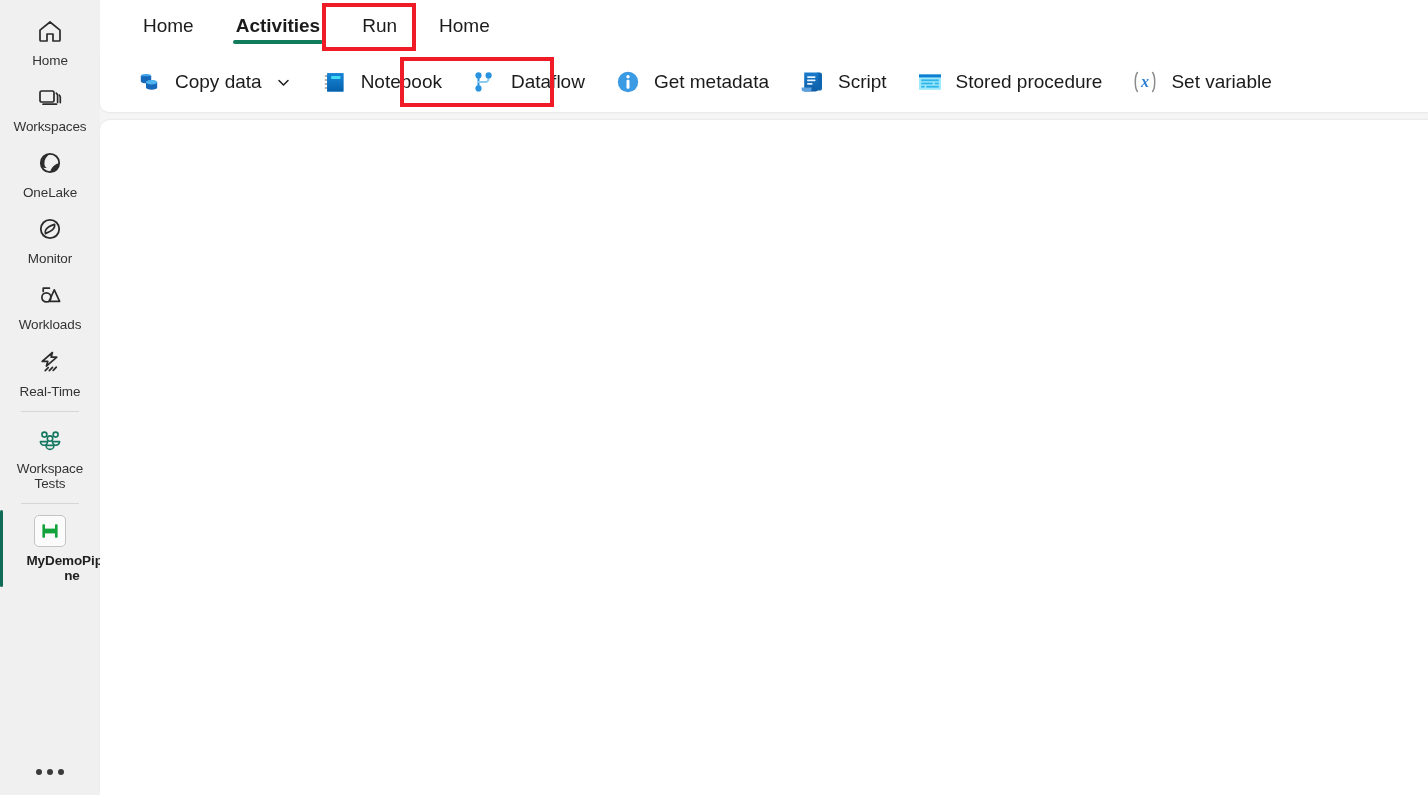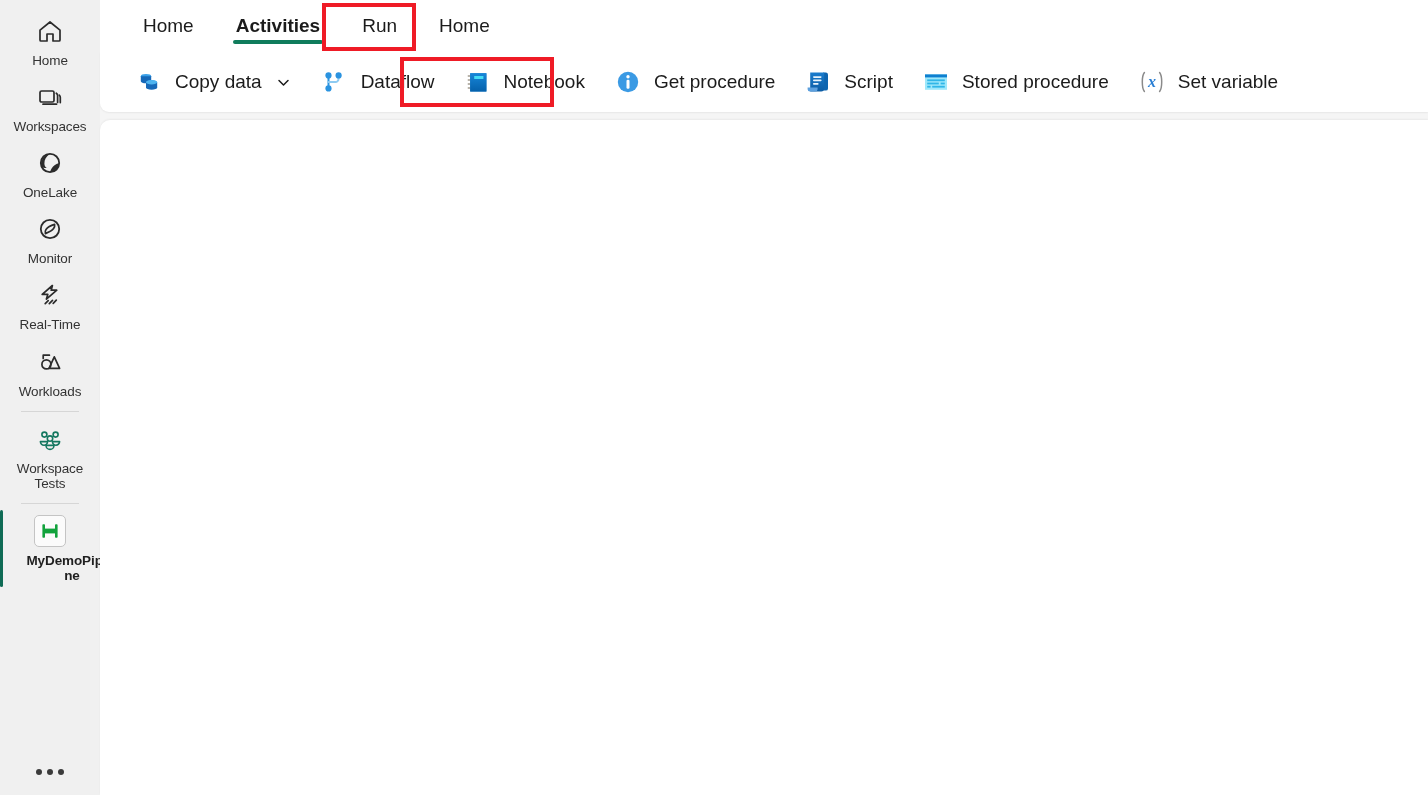--- a/index.html
+++ b/index.html
@@ -244,36 +244,36 @@
           <path d="M19.6 10.4 C17.2 11.1 12.8 13.0 11.0 15.4 C10.2 16.5 10.0 17.8 10.4 19.6
                    C13.0 18.6 16.9 16.8 18.6 14.6 C19.5 13.4 19.9 12.0 19.6 10.4 Z" stroke="#2b2b2b" stroke-width="1.7" fill="none" stroke-linejoin="round"></path>
         </svg>
       </span>
       <span class="nav-label">Monitor</span>
     </div>
 
     <div class="nav-item">
       <span class="nav-icon">
         <svg width="30" height="30" viewBox="0 0 30 30" fill="none">
-          <path d="M17.4 5.5 L7.2 14.4 h5.6 L11.4 19.1 L21.8 10.2 h-5.6 Z" stroke="#2b2b2b" stroke-width="1.7" fill="none" stroke-linejoin="round"></path>
-          <path d="M13.2 20.6 L10.2 23.6 M17.5 20.4 L14.3 23.6 M21.3 20.2 L18.2 23.4" stroke="#2b2b2b" stroke-width="1.7" stroke-linecap="round"></path>
-        </svg>
-      </span>
-      <span class="nav-label">Real-Time</span>
-    </div>
-
-    <div class="nav-item">
-      <span class="nav-icon">
-        <svg width="30" height="30" viewBox="0 0 30 30" fill="none">
           <path d="M8.2 11.5 V8.2 h6.2" stroke="#2b2b2b" stroke-width="1.7" stroke-linecap="round" stroke-linejoin="round" fill="none"></path>
           <circle cx="11.4" cy="17.4" r="4.5" stroke="#2b2b2b" stroke-width="1.7" fill="none"></circle>
           <path d="M19.3 9.8 L24.6 21.4 H14.0 Z" stroke="#2b2b2b" stroke-width="1.7" fill="none" stroke-linejoin="round"></path>
         </svg>
       </span>
       <span class="nav-label">Workloads</span>
+    </div>
+
+    <div class="nav-item">
+      <span class="nav-icon">
+        <svg width="30" height="30" viewBox="0 0 30 30" fill="none">
+          <path d="M17.4 5.5 L7.2 14.4 h5.6 L11.4 19.1 L21.8 10.2 h-5.6 Z" stroke="#2b2b2b" stroke-width="1.7" fill="none" stroke-linejoin="round"></path>
+          <path d="M13.2 20.6 L10.2 23.6 M17.5 20.4 L14.3 23.6 M21.3 20.2 L18.2 23.4" stroke="#2b2b2b" stroke-width="1.7" stroke-linecap="round"></path>
+        </svg>
+      </span>
+      <span class="nav-label">Real-Time</span>
     </div>
 
     <div class="nav-sep"></div>
 
     <div class="nav-item">
       <span class="nav-icon">
         <svg width="30" height="30" viewBox="0 0 30 30" fill="none">
           <circle cx="9.4" cy="10.6" r="2.5" stroke="#13775f" stroke-width="1.6" fill="none"></circle>
           <circle cx="20.6" cy="10.6" r="2.5" stroke="#13775f" stroke-width="1.6" fill="none"></circle>
           <circle cx="15" cy="14.6" r="2.7" stroke="#13775f" stroke-width="1.6" fill="none"></circle>
@@ -336,33 +336,20 @@
             <path d="M11 14.2 v5.3 c0 1.3 2.5 2.2 5.6 2.2 s5.6-0.9 5.6-2.2 V14.2" fill="#1668b8"></path>
             <ellipse cx="16.6" cy="14.2" rx="5.6" ry="2.2" fill="#4db3ef"></ellipse>
           </svg>
         </span>
         <span class="cmd-label">Copy data</span>
         <span class="chev">
           <svg width="15" height="15" viewBox="0 0 15 15" fill="none">
             <path d="M3 5.5 L7.5 10 L12 5.5" stroke="#1b1b1b" stroke-width="1.5" fill="none" stroke-linecap="round" stroke-linejoin="round"></path>
           </svg>
         </span>
-      </div>
-
-      <div class="cmd">
-        <span class="cmd-ico">
-          <svg width="28" height="28" viewBox="0 0 28 28" fill="none">
-            <path d="M7.5 8 V20" stroke="#2a93e0" stroke-width="2" stroke-linecap="round"></path>
-            <path d="M7.5 14 H14.5 a3 3 0 0 0 3 -3 V9" stroke="#8ecbf2" stroke-width="2" fill="none" stroke-linecap="round"></path>
-            <circle cx="7.5" cy="7.4" r="3.1" fill="#2a93e0"></circle>
-            <circle cx="17.6" cy="7.4" r="3.1" fill="#2a93e0"></circle>
-            <circle cx="7.5" cy="20.4" r="3.1" fill="#2a93e0"></circle>
-          </svg>
-        </span>
-        <span class="cmd-label">Dataflow</span>
       </div>
 
       <div class="cmd">
         <span class="cmd-ico">
           <svg width="28" height="28" viewBox="0 0 28 28" fill="none">
             <rect x="3.6" y="7.0" width="3.0" height="2.0" rx="0.8" fill="#b9b4ab"></rect>
             <rect x="3.6" y="11.0" width="3.0" height="2.0" rx="0.8" fill="#b9b4ab"></rect>
             <rect x="3.6" y="15.0" width="3.0" height="2.0" rx="0.8" fill="#b9b4ab"></rect>
             <rect x="3.6" y="19.0" width="3.0" height="2.0" rx="0.8" fill="#b9b4ab"></rect>
             <path d="M6.2 5.2 h16.2 v18.2 h-16.2 Z" fill="#0a74c8"></path>
@@ -375,26 +362,39 @@
             </defs>
             <rect x="10.2" y="8.0" width="9.2" height="3.0" fill="#44dcf5"></rect>
           </svg>
         </span>
         <span class="cmd-label">Notebook</span>
       </div>
 
       <div class="cmd">
         <span class="cmd-ico">
           <svg width="28" height="28" viewBox="0 0 28 28" fill="none">
+            <path d="M7.5 8 V20" stroke="#2a93e0" stroke-width="2" stroke-linecap="round"></path>
+            <path d="M7.5 14 H14.5 a3 3 0 0 0 3 -3 V9" stroke="#8ecbf2" stroke-width="2" fill="none" stroke-linecap="round"></path>
+            <circle cx="7.5" cy="7.4" r="3.1" fill="#2a93e0"></circle>
+            <circle cx="17.6" cy="7.4" r="3.1" fill="#2a93e0"></circle>
+            <circle cx="7.5" cy="20.4" r="3.1" fill="#2a93e0"></circle>
+          </svg>
+        </span>
+        <span class="cmd-label">Dataflow</span>
+      </div>
+
+      <div class="cmd">
+        <span class="cmd-ico">
+          <svg width="28" height="28" viewBox="0 0 28 28" fill="none">
             <circle cx="14" cy="14" r="10.2" fill="#3b9ae4"></circle>
             <circle cx="14" cy="8.8" r="1.7" fill="#ffffff"></circle>
             <rect x="12.5" y="11.8" width="3.0" height="9.0" rx="1.2" fill="#ffffff"></rect>
           </svg>
         </span>
-        <span class="cmd-label">Get procedure</span>
+        <span class="cmd-label">Get metadata</span>
       </div>
 
 
       <div class="cmd">
         <span class="cmd-ico">
           <svg width="28" height="28" viewBox="0 0 28 28" fill="none">
             <path d="M21.8 4.6 h-2.6 v18.0 h2.6 a2.2 2.2 0 0 0 2.2 -2.2 V6.8 a2.2 2.2 0 0 0 -2.2 -2.2 Z" fill="#0e65b0"></path>
             <path d="M6.2 4.6 h14.0 v15.8 a3.0 3.0 0 0 1 -3.0 3.0 H6.2 Z" fill="url(#scgrad)"></path>
             <defs>
               <linearGradient id="scgrad" x1="0" y1="0" x2="0" y2="1">

